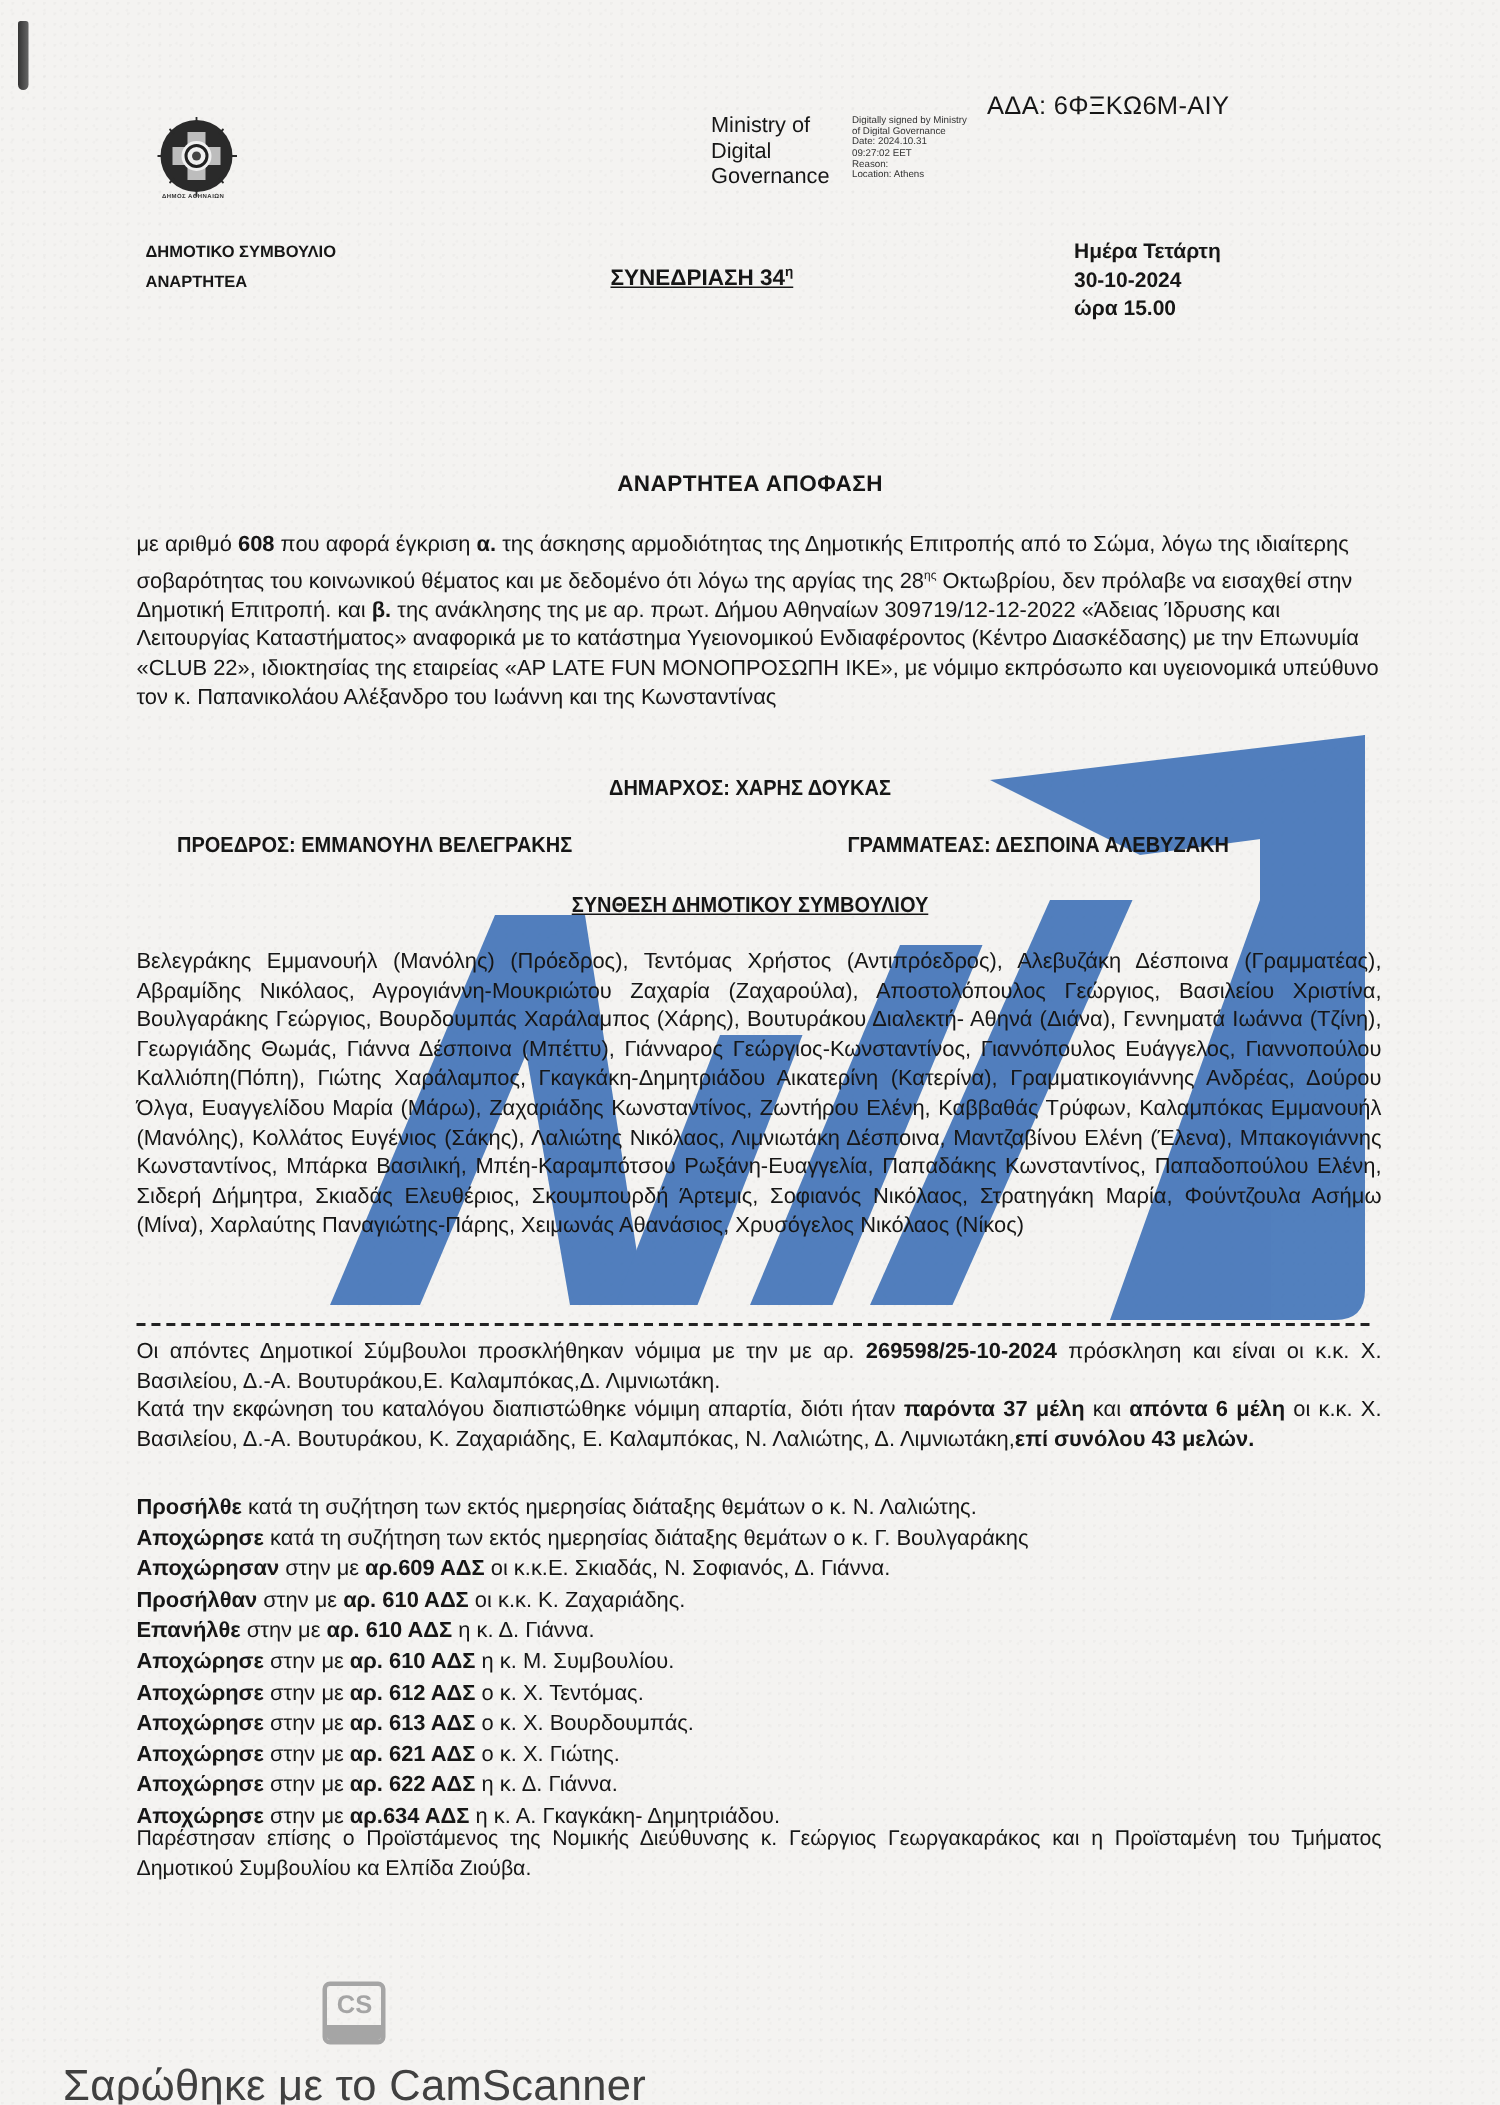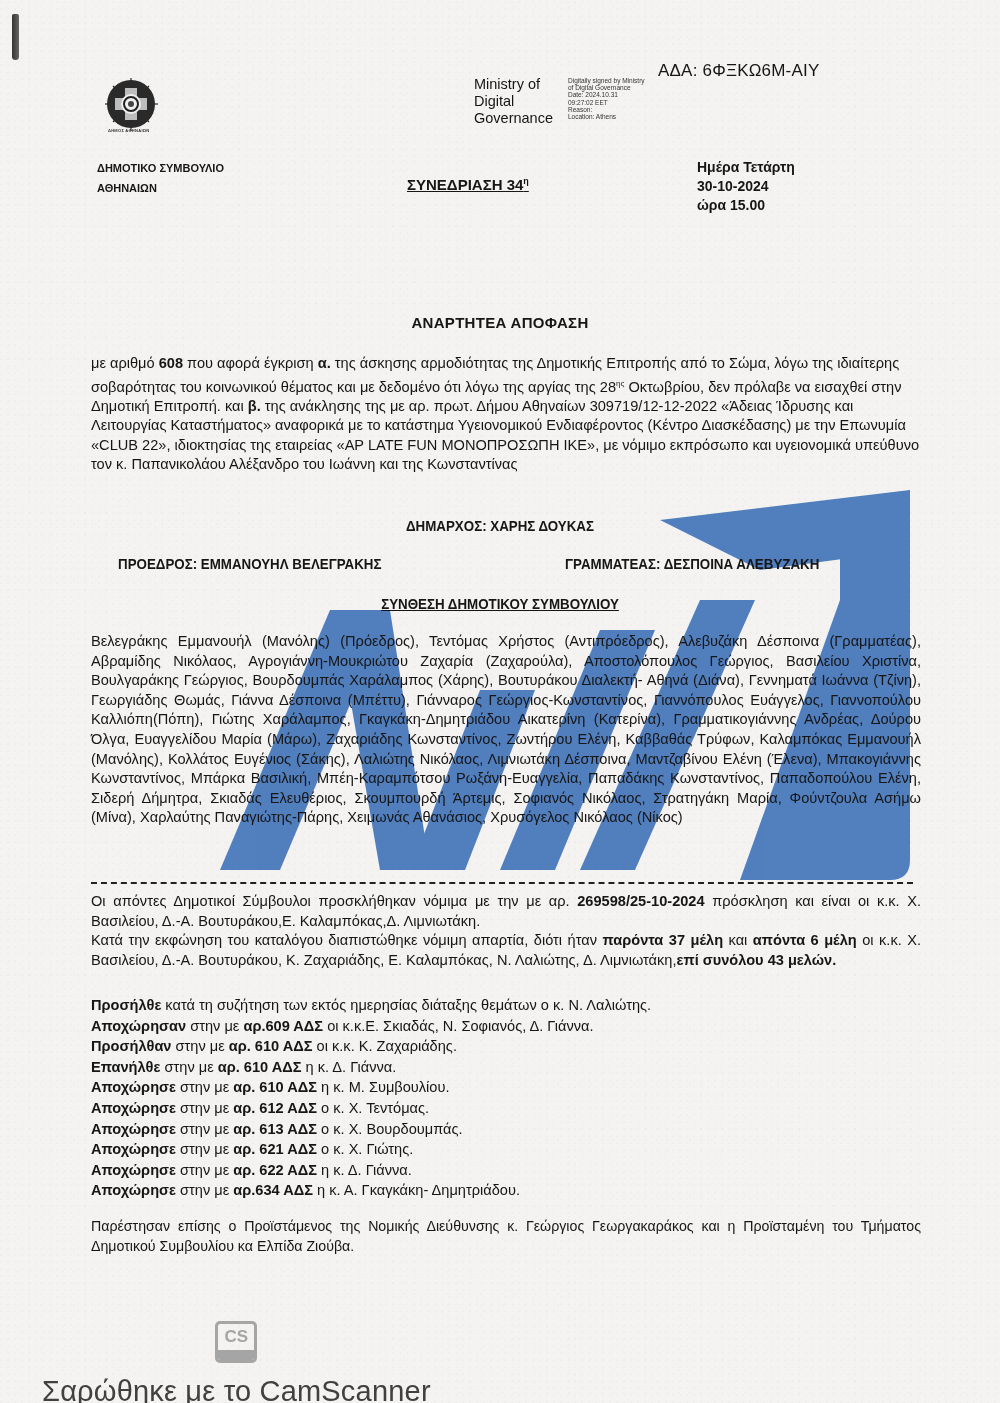--- a/index.html
+++ b/index.html
@@ -21,21 +21,21 @@
   }
   .emblem { left: 103px; top: 78px; width: 56px; height: 56px; }
   .emblem-caption { left: 108px; top: 128px; font-size: 4px; letter-spacing: 0.3px; color:#333; font-weight:bold; }
   .council { left: 97px; top: 158px; font-size: 11px; font-weight: bold; line-height: 20px; }
   .council div { white-space: nowrap; }
   .ministry { left: 474px; top: 76px; font-size: 14.5px; line-height: 17px; }
   .sig { left: 568px; top: 77px; font-size: 6.5px; line-height: 7.2px; color:#333; }
   .ada { left: 658px; top: 61px; font-size: 17px; letter-spacing: 0.2px; }
   .session { left: 407px; top: 176px; font-size: 15px; font-weight: bold; text-decoration: underline; }
   .session sup { font-size: 9px; }
-  .dayblock { left: 697px; top: 158px; font-size: 14px; font-weight: bold; line-height: 19px; }
+  .dayblock { left: 716px; top: 158px; font-size: 14px; font-weight: bold; line-height: 19px; }
   .title { left: 0; width: 1000px; top: 314px; text-align: center; font-size: 15px; font-weight: bold; letter-spacing: 0.3px; }
   .body-text {
     left: 91px; width: 830px; font-size: 14.6px; line-height: 19.5px; text-align: left;
   }
   .intro { top: 354px; }
   .intro b { font-weight: bold; }
   .center-head { left: 0; width: 1000px; text-align: center; font-size: 14.5px; font-weight: bold; transform: scaleX(0.92); }
   .mayor { top: 518px; }
   .president { left: 118px; top: 556px; font-size: 14.5px; font-weight: bold; transform: scaleX(0.92); transform-origin: left; }
   .secretary { left: 565px; top: 556px; font-size: 14.5px; font-weight: bold; transform: scaleX(0.92); transform-origin: left; }
@@ -84,21 +84,21 @@
     <rect x="22" y="10" width="12" height="32" fill="#bdbdbd"></rect>
     <circle cx="28" cy="26" r="10" fill="#f0f0f0"></circle>
     <circle cx="28" cy="26" r="7" fill="none" stroke="#222" stroke-width="2"></circle>
     <circle cx="28" cy="26" r="3" fill="#444"></circle>
   </svg>
 </div>
 <div class="abs emblem-caption">ΔΗΜΟΣ ΑΘΗΝΑΙΩΝ</div>
 
 <div class="abs council">
   <div>ΔΗΜΟΤΙΚΟ ΣΥΜΒΟΥΛΙΟ</div>
-  <div>ΑΘΗΝΑΙΩΝ</div>
+  <div>ΑΝΑΡΤΗΤΕΑ</div>
 </div>
 
 <div class="abs ministry">
   <div>Ministry of</div>
   <div>Digital</div>
   <div>Governance</div>
 </div>
 <div class="abs sig">
   <div>Digitally signed by Ministry</div>
   <div>of Digital Governance</div>
@@ -145,20 +145,21 @@
 <div class="abs center-head composition">ΣΥΝΘΕΣΗ ΔΗΜΟΤΙΚΟΥ ΣΥΜΒΟΥΛΙΟΥ</div>
 
 <div class="abs body-text members">Βελεγράκης Εμμανουήλ (Μανόλης) (Πρόεδρος), Τεντόμας Χρήστος (Αντιπρόεδρος), Αλεβυζάκη Δέσποινα (Γραμματέας), Αβραμίδης Νικόλαος, Αγρογιάννη-Μουκριώτου Ζαχαρία (Ζαχαρούλα), Αποστολόπουλος Γεώργιος, Βασιλείου Χριστίνα, Βουλγαράκης Γεώργιος, Βουρδουμπάς Χαράλαμπος (Χάρης), Βουτυράκου Διαλεκτή- Αθηνά (Διάνα), Γεννηματά Ιωάννα (Τζίνη), Γεωργιάδης Θωμάς, Γιάννα Δέσποινα (Μπέττυ), Γιάνναρος Γεώργιος-Κωνσταντίνος, Γιαννόπουλος Ευάγγελος, Γιαννοπούλου Καλλιόπη(Πόπη), Γιώτης Χαράλαμπος, Γκαγκάκη-Δημητριάδου Αικατερίνη (Κατερίνα), Γραμματικογιάννης Ανδρέας, Δούρου Όλγα, Ευαγγελίδου Μαρία (Μάρω), Ζαχαριάδης Κωνσταντίνος, Ζωντήρου Ελένη, Καββαθάς Τρύφων, Καλαμπόκας Εμμανουήλ (Μανόλης), Κολλάτος Ευγένιος (Σάκης), Λαλιώτης Νικόλαος, Λιμνιωτάκη Δέσποινα, Μαντζαβίνου Ελένη (Έλενα), Μπακογιάννης Κωνσταντίνος, Μπάρκα Βασιλική, Μπέη-Καραμπότσου Ρωξάνη-Ευαγγελία, Παπαδάκης Κωνσταντίνος, Παπαδοπούλου Ελένη, Σιδερή Δήμητρα, Σκιαδάς Ελευθέριος, Σκουμπουρδή Άρτεμις, Σοφιανός Νικόλαος, Στρατηγάκη Μαρία, Φούντζουλα Ασήμω (Μίνα), Χαρλαύτης Παναγιώτης-Πάρης, Χειμωνάς Αθανάσιος, Χρυσόγελος Νικόλαος (Νίκος)</div>
 
 <div class="abs divider"></div>
 
 <div class="abs body-text absent"><span>Οι απόντες Δημοτικοί Σύμβουλοι προσκλήθηκαν νόμιμα με την με αρ. </span><b>269598/25-10-2024</b><span> πρόσκληση και είναι οι κ.κ. Χ. Βασιλείου, Δ.-Α. Βουτυράκου,Ε. Καλαμπόκας,Δ. Λιμνιωτάκη.</span><br><span>Κατά την εκφώνηση του καταλόγου διαπιστώθηκε νόμιμη απαρτία, διότι ήταν </span><b>παρόντα 37 μέλη</b><span> και </span><b>απόντα 6 μέλη</b><span> οι κ.κ. Χ. Βασιλείου, Δ.-Α. Βουτυράκου,  Κ. Ζαχαριάδης, Ε. Καλαμπόκας, Ν. Λαλιώτης, Δ. Λιμνιωτάκη,</span><b>επί συνόλου 43 μελών.</b></div>
 
 <div class="abs body-text events">
   <div class="row"><b>Προσήλθε</b><span>  κατά τη συζήτηση των εκτός ημερησίας διάταξης θεμάτων ο κ. Ν. Λαλιώτης.</span></div>
+  <div class="row"><b>Αποχώρησε</b><span>  κατά τη συζήτηση των εκτός ημερησίας διάταξης θεμάτων ο κ. Γ. Βουλγαράκης</span></div>
   <div class="row"><b>Αποχώρησαν</b><span> στην με </span><b>αρ.609 ΑΔΣ</b><span>  οι κ.κ.Ε. Σκιαδάς, Ν. Σοφιανός, Δ. Γιάννα.</span></div>
   <div class="row"><b>Προσήλθαν</b><span> στην με </span><b>αρ. 610 ΑΔΣ</b><span> οι κ.κ.  Κ. Ζαχαριάδης.</span></div>
   <div class="row"><b>Επανήλθε</b><span> στην με </span><b>αρ. 610 ΑΔΣ</b><span> η κ. Δ. Γιάννα.</span></div>
   <div class="row"><b>Αποχώρησε</b><span> στην με </span><b>αρ. 610 ΑΔΣ</b><span> η κ. Μ. Συμβουλίου.</span></div>
   <div class="row"><b>Αποχώρησε</b><span> στην με </span><b>αρ. 612 ΑΔΣ</b><span> ο κ. Χ. Τεντόμας.</span></div>
   <div class="row"><b>Αποχώρησε</b><span> στην με </span><b>αρ. 613 ΑΔΣ</b><span> ο κ. Χ. Βουρδουμπάς.</span></div>
   <div class="row"><b>Αποχώρησε</b><span> στην με </span><b>αρ. 621 ΑΔΣ</b><span> ο κ. Χ. Γιώτης.</span></div>
   <div class="row"><b>Αποχώρησε</b><span> στην με </span><b>αρ. 622 ΑΔΣ</b><span> η κ. Δ. Γιάννα.</span></div>
   <div class="row"><b>Αποχώρησε</b><span> στην με </span><b>αρ.634 ΑΔΣ</b><span> η κ. Α. Γκαγκάκη- Δημητριάδου.</span></div>
 </div>

